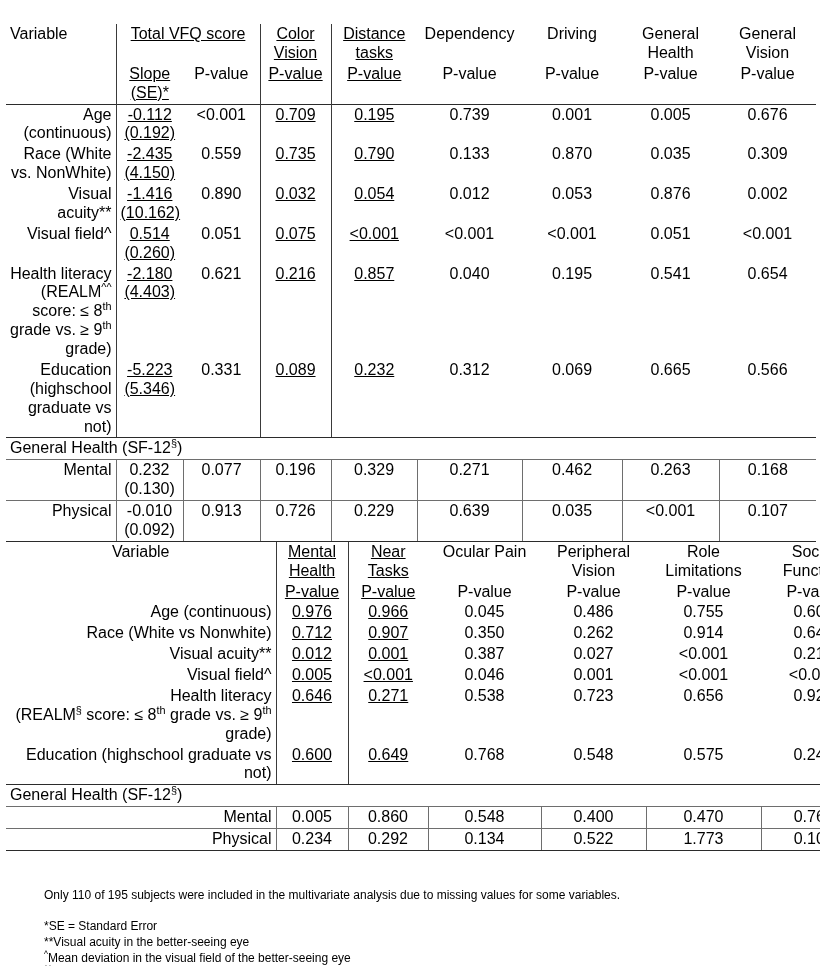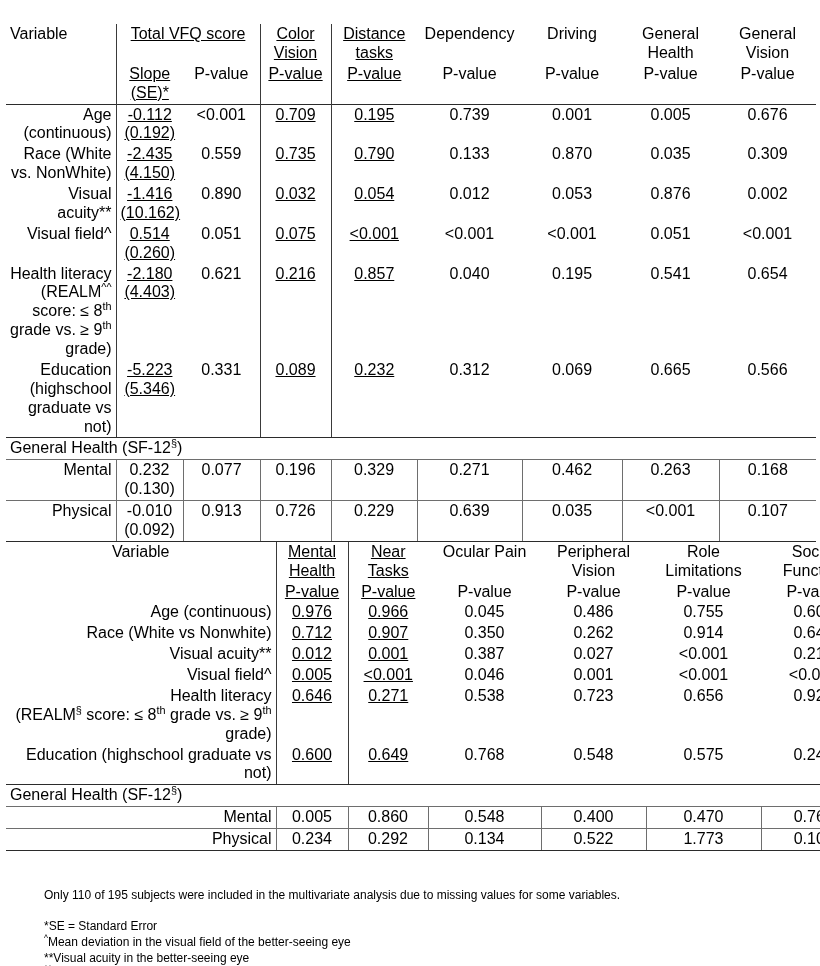--- a/index.html
+++ b/index.html
@@ -370,18 +370,18 @@
         <td class="num bl-thin">1.773</td>
         <td class="num bl-thin">0.103</td>
       </tr>
     </tbody>
   </table>
 
   <div class="notes">
     <p>Only 110 of 195 subjects were included in the multivariate analysis due to missing values for some variables.</p>
     <div class="gap"></div>
     <p class="fn">*SE = Standard Error</p>
+    <p class="fn">**Visual acuity in the better-seeing eye</p>
     <p class="fn"><sup>^</sup><span>Mean deviation in the visual field of the better-seeing eye</span></p>
-    <p class="fn">**Visual acuity in the better-seeing eye</p>
     <p class="fn"><sup>^^</sup><span>REALM = Rapid Assessment of Adult Literacy in Medicine</span></p>
   </div>
 
 </div>
 
 </body></html>

